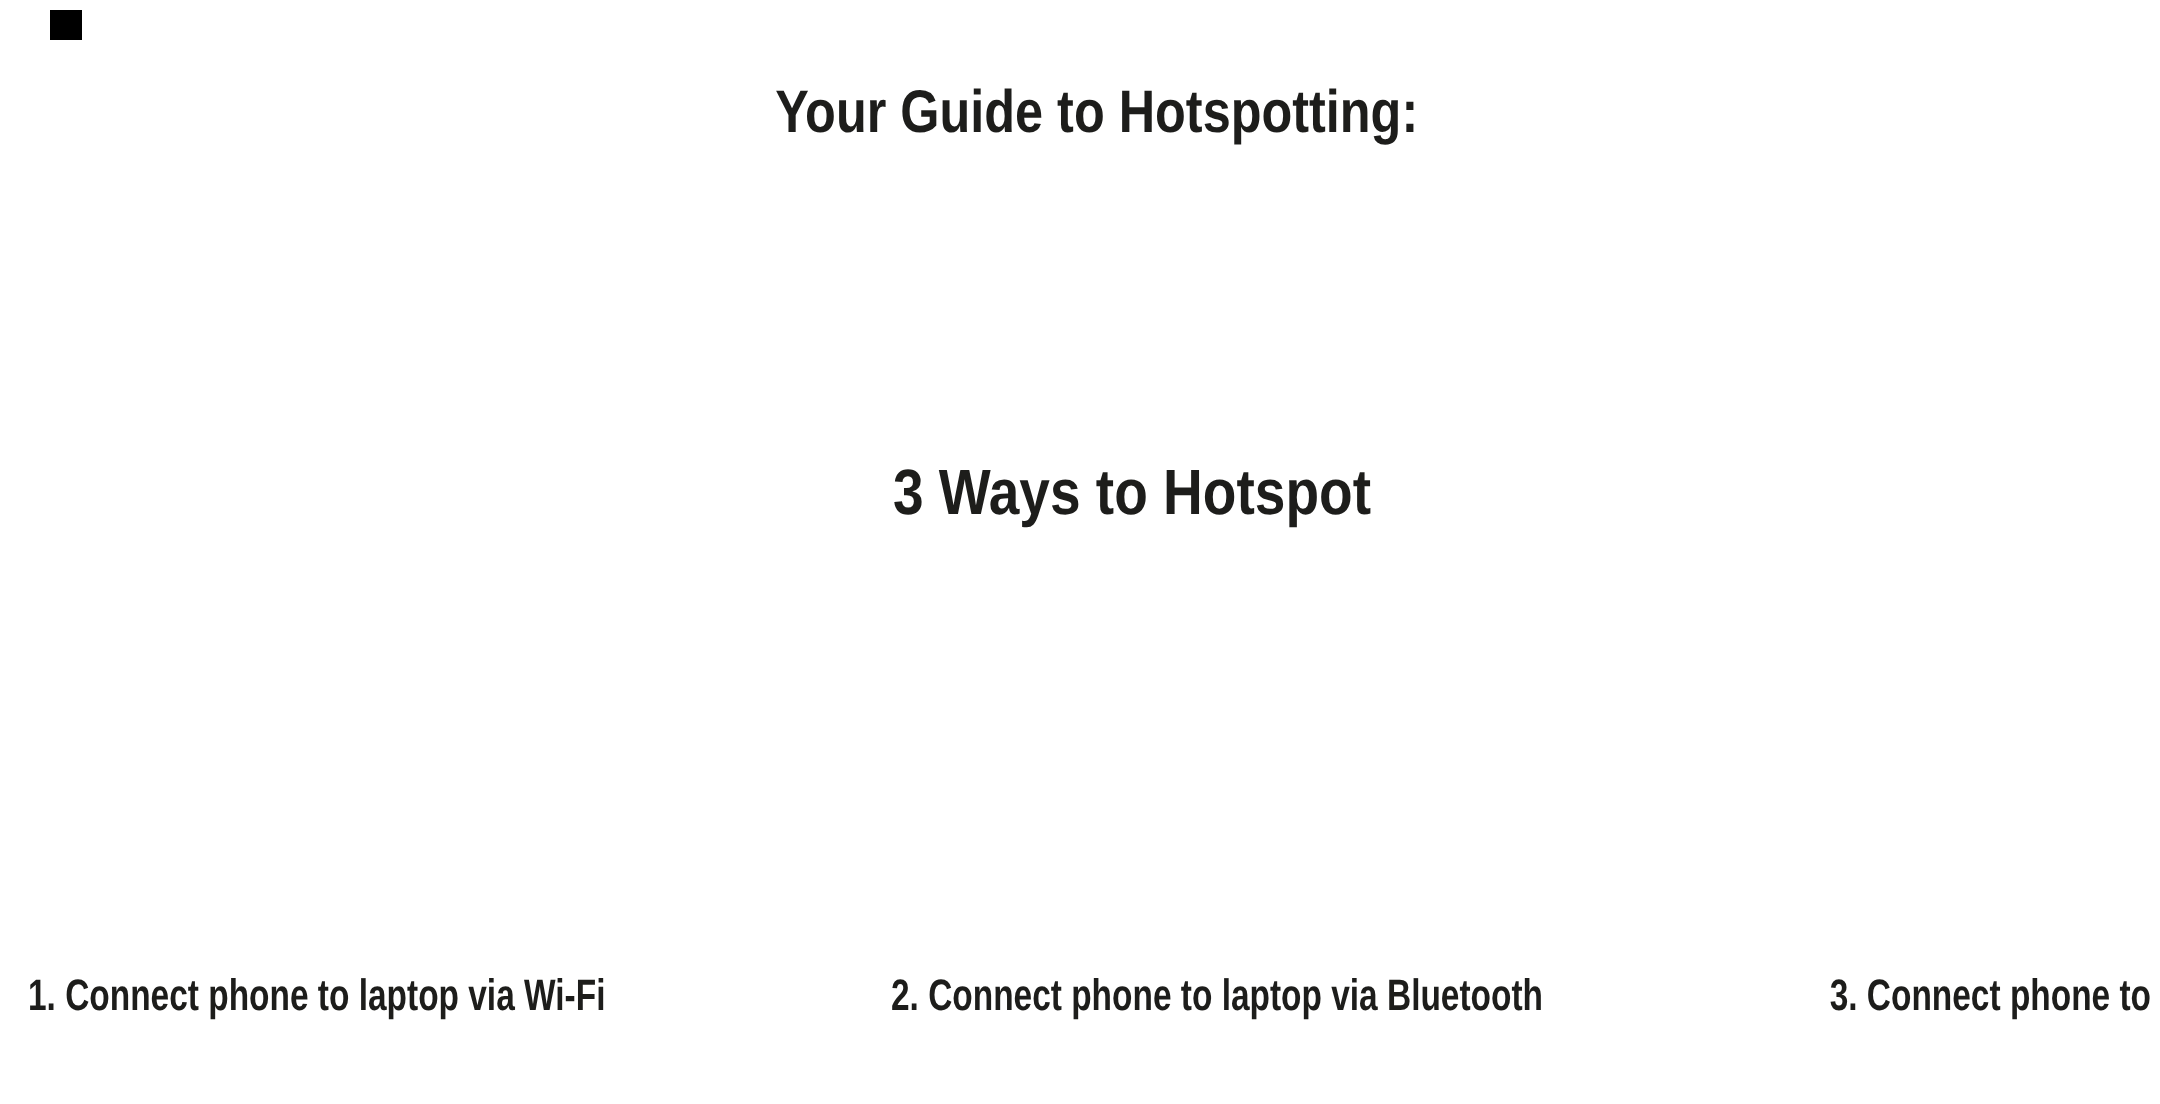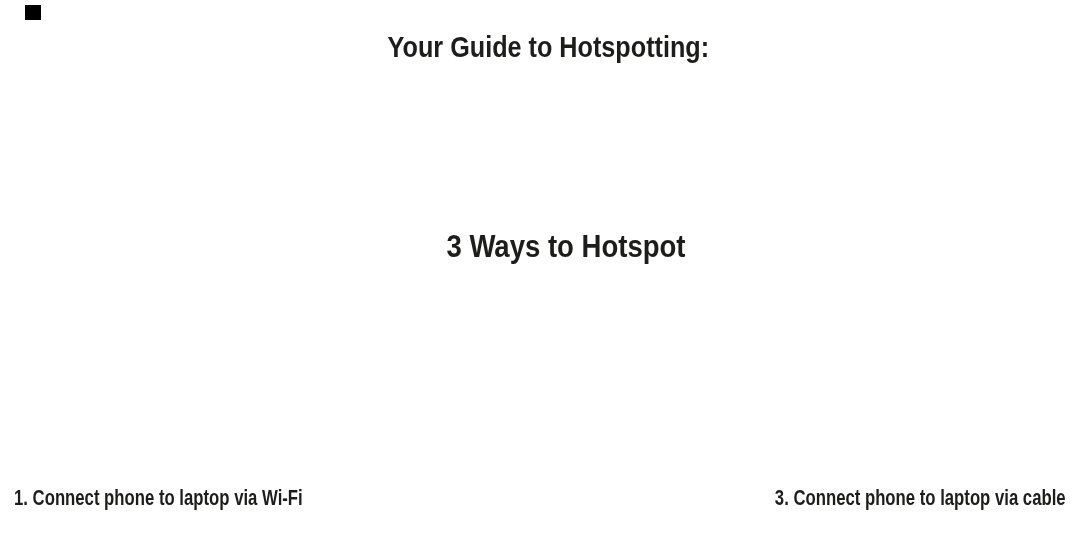--- a/index.html
+++ b/index.html
@@ -16,21 +16,21 @@
     position: absolute;
     left: 25px;
     top: 5px;
     width: 16px;
     height: 15px;
     background: #000000;
   }
 
   .title-block {
     position: absolute;
-    top: 28px;
+    top: 38px;
     left: 0;
     width: 100%;
     padding-left: 16px;            
     text-align: center;
     font-weight: bold;
     font-size: 30px;
     line-height: 38px;
     white-space: nowrap;
   }
   .title-line { display: block; }
@@ -96,16 +96,19 @@
 </header>
 
 <h2 class="subtitle-wrap">
   <span>3 Ways to Hotspot</span>
 </h2>
 
 <footer class="methods">
   <div class="method m-left">
     <span>1. Connect phone to laptop via Wi-Fi</span>
   </div>
+  <div class="method m-center">
+    <span>2. Connect phone to laptop via Bluetooth</span>
+  </div>
   <div class="method m-right">
     <span>3. Connect phone to laptop via cable</span>
   </div>
 </footer>
 
 </body></html>

